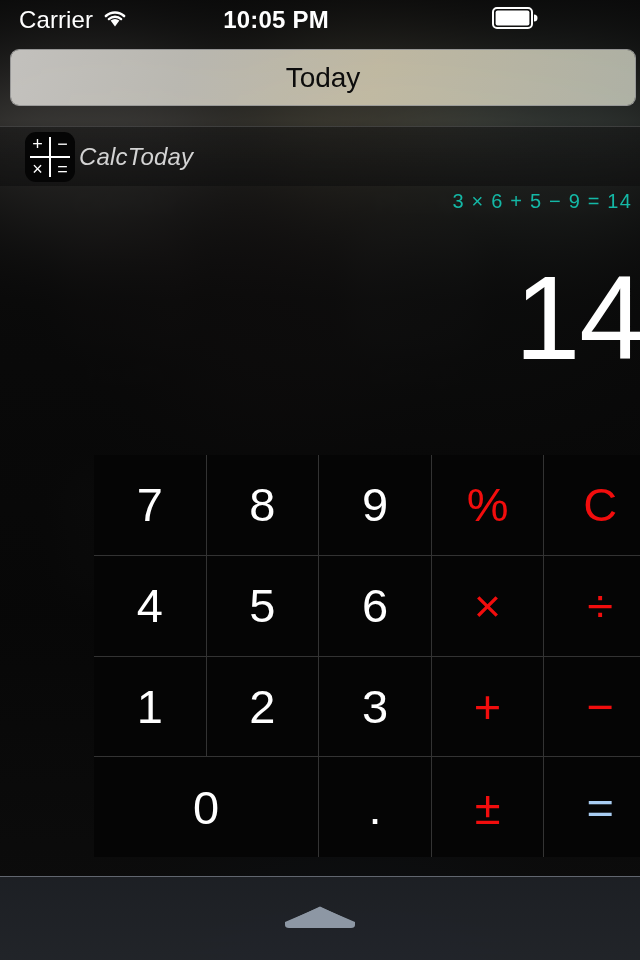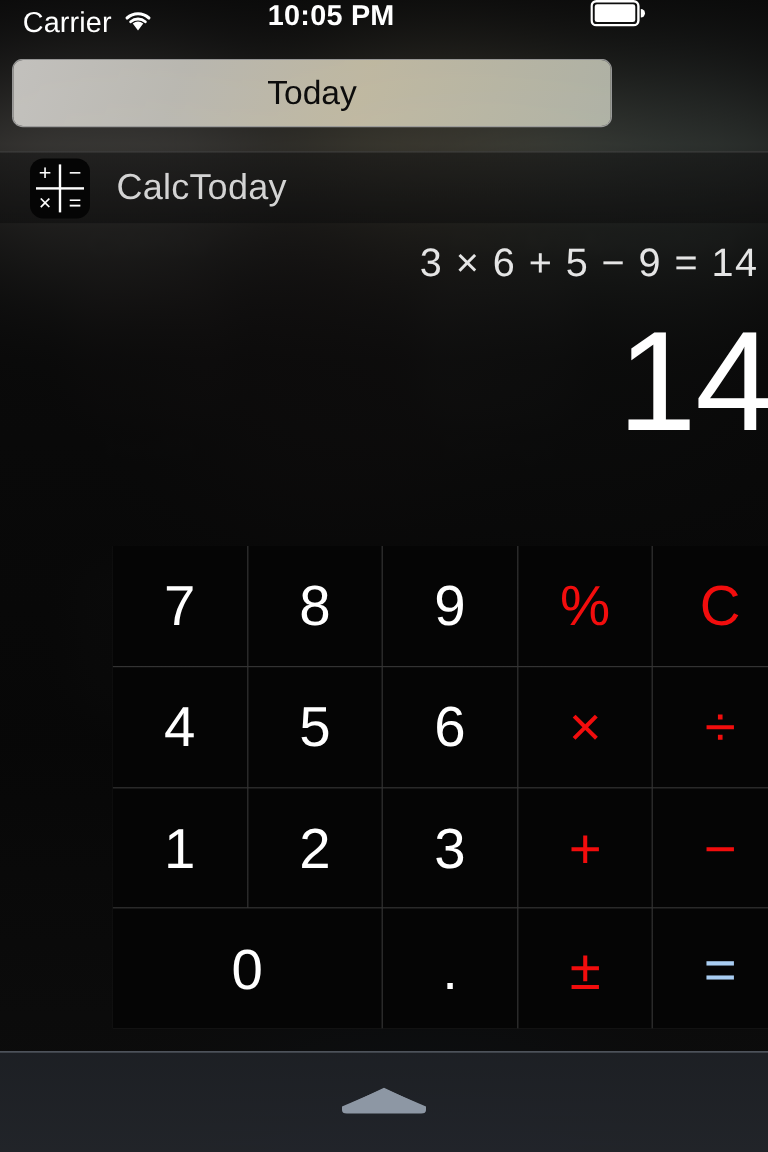--- a/index.html
+++ b/index.html
@@ -52,36 +52,36 @@
         rgba(10,10,10,.80) 190px,
         rgba(8,8,8,.90) 300px,
         rgba(6,6,6,.93) 620px,
         rgba(10,10,10,.88) 880px,
         rgba(22,24,28,.86) 960px);
   }
 
   
   #statusbar {
     position:absolute; left:0; top:0; width:552px; height:40px;
-    display:flex; 
+    display:flex; align-items:center;
     color:#fff;
     z-index:6;
   }
   #sb-left { display:flex; align-items:center; gap:9px; padding-left:19px; }
   #sb-carrier { font-size:24px; letter-spacing:.1px; }
   #sb-center {
     position:absolute; left:0; right:0; text-align:center;
     font-size:24px; font-weight:bold; letter-spacing:.2px;
   }
   #sb-right { position:absolute; right:14px; display:flex; align-items:center; }
 
   
   #segment {
     position:absolute; left:10px; top:49px;
-    width:500px; height:57px;
+    width:626px; height:57px;
     border:1px solid rgba(235,235,235,.58);
     border-radius:9px;
     display:flex;
     overflow:hidden;
     z-index:6;
     background:rgba(60,60,60,.22);
     backdrop-filter:blur(8px);
   }
   #segment .seg {
     flex:1;
@@ -125,33 +125,34 @@
     display:flex; align-items:center; justify-content:center;
     color:#fff; font-size:18px; line-height:1;
   }
   #app-icon .q1 { left:0; top:0; }
   #app-icon .q2 { right:0; top:0; }
   #app-icon .q3 { left:0; bottom:0; }
   #app-icon .q4 { right:0; bottom:0; }
   #app-icon .vline { position:absolute; left:50%; top:5px; bottom:5px; width:2px; margin-left:-1px; background:#fff; }
   #app-icon .hline { position:absolute; top:50%; left:5px; right:5px; height:2px; margin-top:-1px; background:#fff; }
   #widget-title {
-    margin-left:22px;
+    margin-left:4px;
     color:#d3d3d3;
-    font-size:30px;
+    font-size:24px;
     letter-spacing:.2px;
+    font-style:italic;
   }
 
   
   #widget-body { position:absolute; left:0; top:186px; width:640px; height:690px; z-index:4; }
 
   #expression {
-    position:absolute; right:8px; top:14px;
-    color:#e5e5e5;
-    font-size:33px;
+    position:absolute; right:8px; top:4px;
+    color:#14b8a6;
+    font-size:20px;
     letter-spacing:1.2px;
     white-space:nowrap;
   }
   #result {
     position:absolute; right:-4px; top:73px;
     color:#ffffff;
     font-size:118px;
     line-height:1;
     font-weight:300;
     letter-spacing:-1px;

